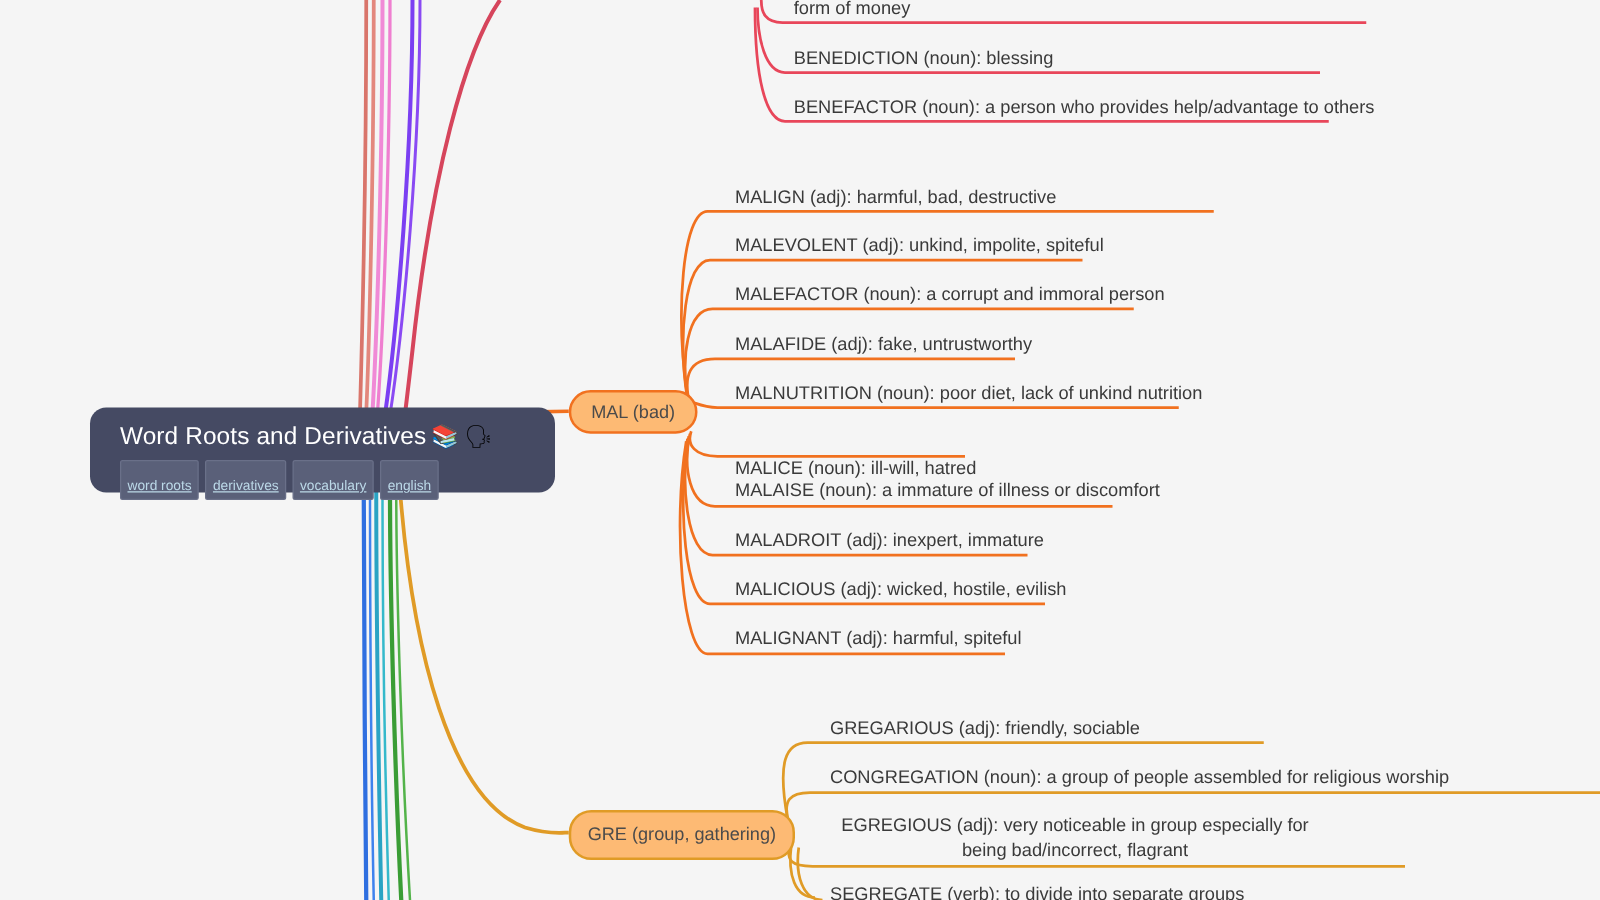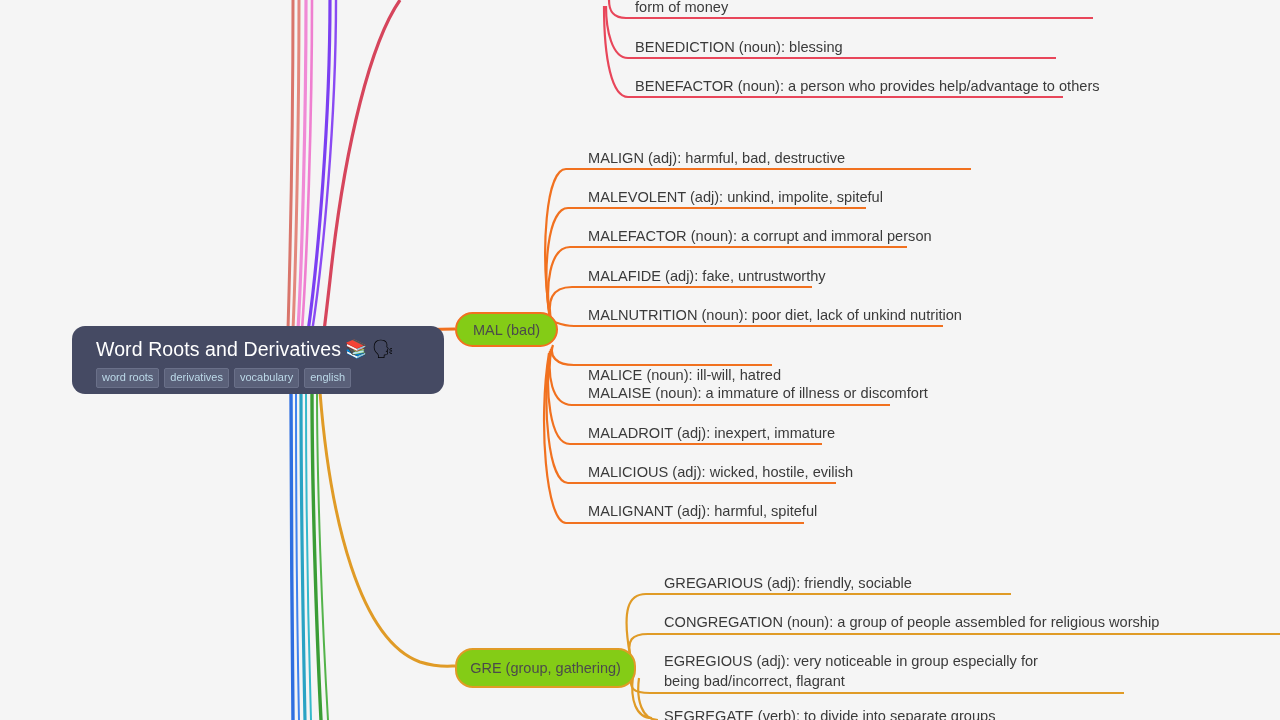--- a/index.html
+++ b/index.html
@@ -60,30 +60,31 @@
   .tag-row {
     margin-top: 7px;
     display: flex;
     gap: 5px;
   }
   .tag {
     background: #5a6079;
     color: #bcd9e8;
     font-size: 11px;
     line-height: 13px;
-    padding: 2px 5px 3px 5px;
+    padding: 14px 5px 3px 5px;
     border-radius: 2px;
     white-space: nowrap;
     border: 1px solid #6a7089;
+    text-decoration: underline;
   }
 
   
   .branch-pill {
     position: absolute;
-    background: #84cc16;
+    background: #fdba74;
     border-radius: 18px;
     box-sizing: border-box;
     display: flex;
     align-items: center;
     justify-content: center;
     white-space: nowrap;
     z-index: 30;
     color: #4b4b4b;
     font-size: 14.5px;
   }
@@ -208,16 +209,16 @@
   <div class="leaf" style="left:588px; top:227px;">MALEFACTOR (noun): a corrupt and immoral person</div>
   <div class="leaf" style="left:588px; top:306px;">MALNUTRITION (noun): poor diet, lack of unkind nutrition</div>
   <div class="leaf" style="left:588px; top:345px;margin-top:21px;">MALICE (noun): ill-will, hatred</div>
   <div class="leaf" style="left:588px; top:384px;">MALAISE (noun): a immature of illness or discomfort</div>
   <div class="leaf" style="left:588px; top:424px;">MALADROIT (adj): inexpert, immature</div>
   <div class="leaf" style="left:588px; top:463px;">MALICIOUS (adj): wicked, hostile, evilish</div>
   <div class="leaf" style="left:588px; top:502px;">MALIGNANT (adj): harmful, spiteful</div>
 
   <div class="leaf" style="left:664px; top:613px;">CONGREGATION (noun): a group of people assembled for religious worship</div>
   <div class="leaf" style="left:664px; top:574px;">GREGARIOUS (adj): friendly, sociable</div>
-  <div class="leaf wrap" style="left:664px; top:652px; width:392px;">EGREGIOUS (adj): very noticeable in group especially for being bad/incorrect, flagrant</div>
+  <div class="leaf wrap" style="left:664px; top:652px; width:392px;text-align:center;">EGREGIOUS (adj): very noticeable in group especially for being bad/incorrect, flagrant</div>
   <div class="leaf" style="left:664px; top:707px;">SEGREGATE (verb): to divide into separate groups</div>
 
 </div>
 
 </body></html>

